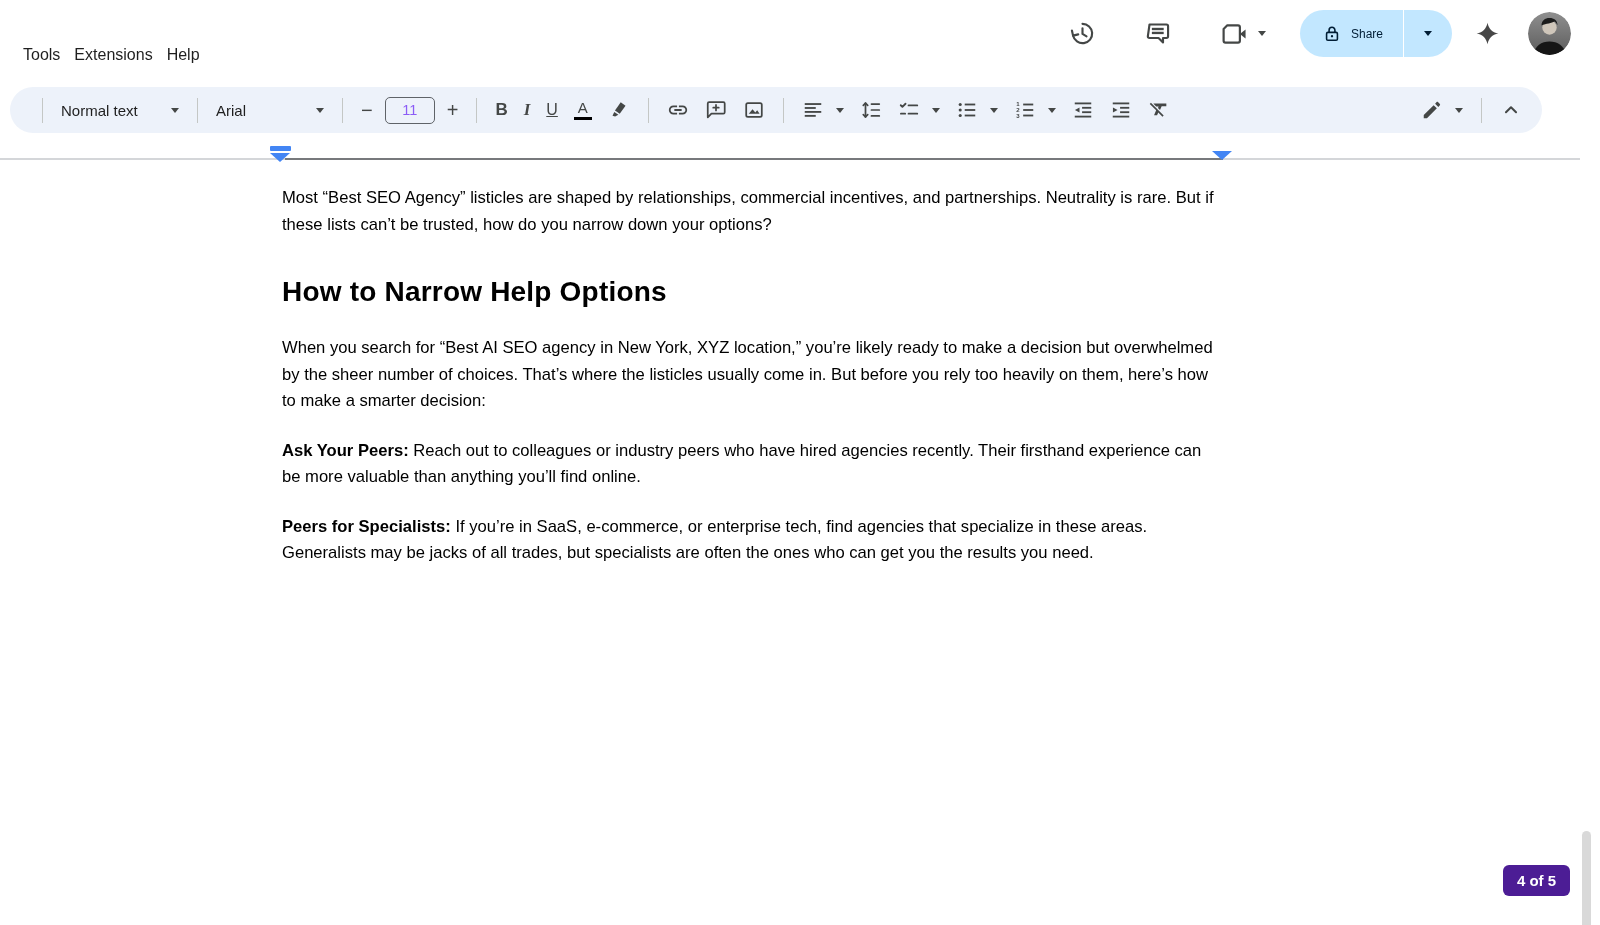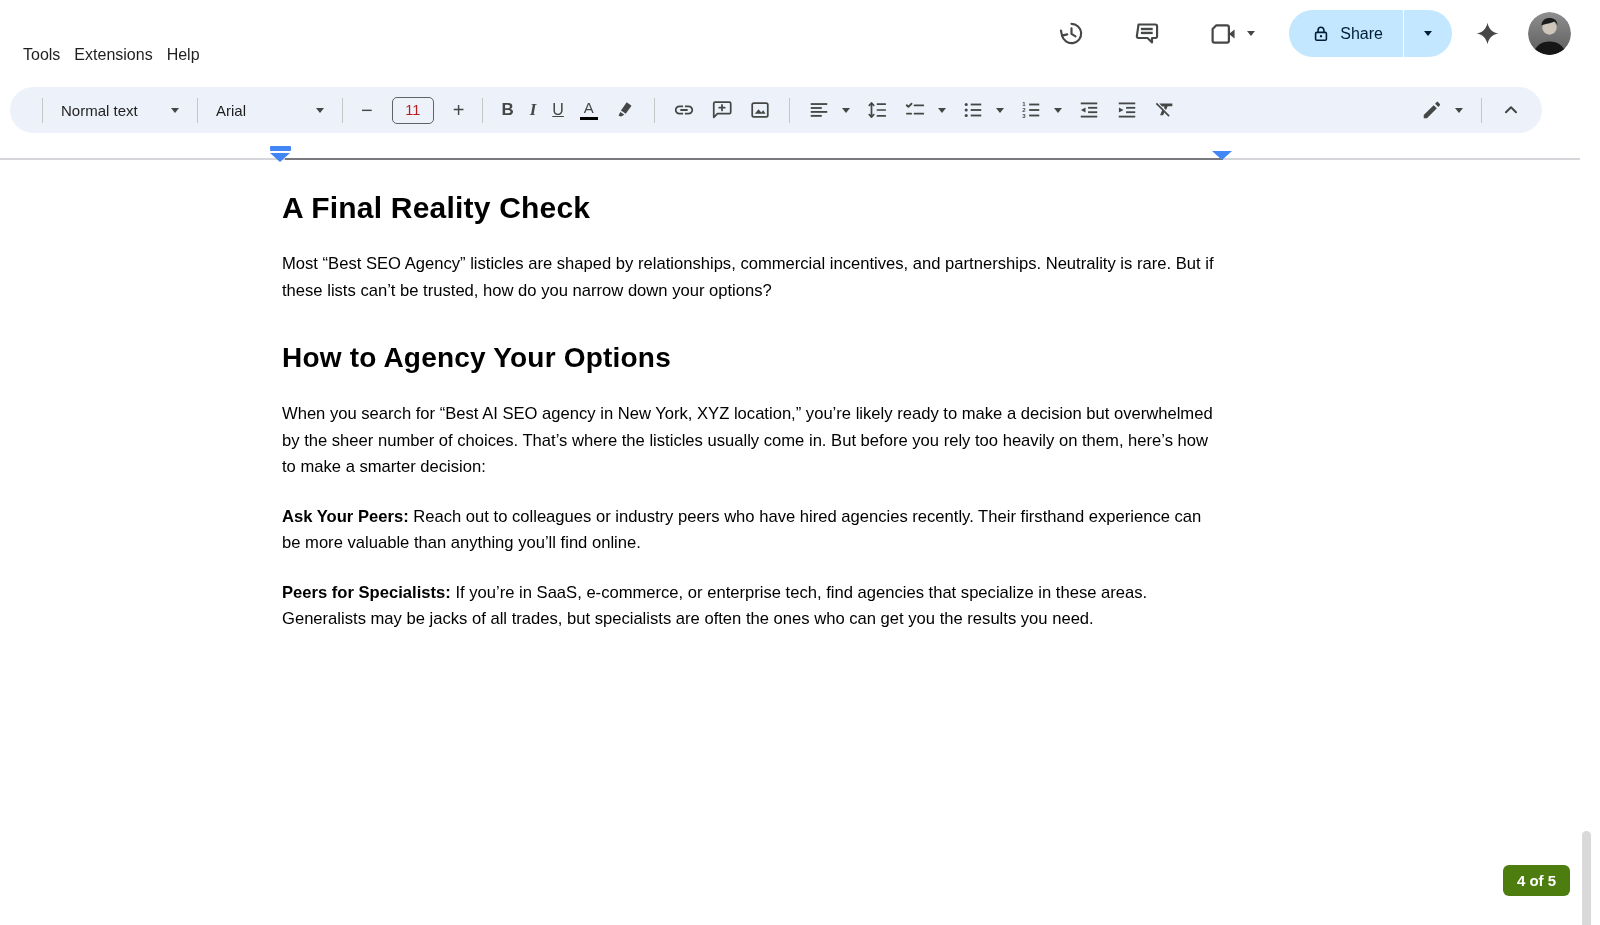--- a/index.html
+++ b/index.html
@@ -15,44 +15,44 @@
   
   .topcluster { position:absolute; top:10px; right:29px; height:47px; display:flex; align-items:center; }
   .icon-btn { background:none; border:none; cursor:pointer; display:flex; align-items:center; justify-content:center; }
   .ic-history { margin-right:48px; }
   .ic-comment { margin-right:48px; }
   .ic-video   { margin-right:34px; display:flex; align-items:center; }
   .sharewrap { display:flex; align-items:stretch; height:47px; border-radius:24px; overflow:hidden;
                background:#c2e7ff; margin-right:22px; }
   .share-main { display:flex; align-items:center; gap:9px; padding:0 20px 0 22px; border:none;
                 background:transparent; cursor:pointer; }
-  .share-label { font-size:16px; font-weight:500; color:#001d35; font-family:inherit; }
+  .share-label { font-size:12px; font-weight:500; color:#001d35; font-family:inherit; }
   .share-divider { width:1px; background:#ffffff; }
   .share-caret-btn { width:48px; display:flex; align-items:center; justify-content:center;
                      background:transparent; border:none; cursor:pointer; }
   .ic-sparkle { margin-right:27px; }
   .avatar-btn { width:43px; height:43px; border-radius:50%; overflow:hidden; padding:0; border:none; cursor:pointer; }
   .caret { width:0; height:0; border-left:4.5px solid transparent; border-right:4.5px solid transparent;
            border-top:5.5px solid #444746; display:inline-block; }
   .caret.blue { border-top-color:#001d35; }
   
   .toolbar { position:absolute; top:87px; left:10px; right:58px; height:46px;
              background:#edf2fa; border-radius:23px; display:flex; align-items:center;
              padding:0 12px 0 22px; }
   .tb-sep { width:1px; height:25px; background:#c4c7c5; margin:0 10px; flex:none; }
   .tbtn { background:none; border:none; cursor:pointer; height:34px; border-radius:4px;
           display:flex; align-items:center; justify-content:center; padding:0 5px; margin:0 3px;
           color:#444746; font-family:inherit; }
   .tb-label { font-size:15px; color:#1f1f1f;text-align:center; }
   .tbtn .caret { margin-left:12px; }
   .style-btn { width:128px; justify-content:space-between; }
   .font-btn { width:118px; justify-content:space-between; }
-  .szbox { width:42px; height:27px; border:1.5px solid #5f6368; border-radius:5px; background:transparent;
-           display:flex; align-items:center; justify-content:center; font-size:14.5px; color:#b91c1c;
-           margin:0 11px; font-family:inherit; }
+  .szbox { width:50px; height:27px; border:1.5px solid #5f6368; border-radius:5px; background:transparent;
+           display:flex; align-items:center; justify-content:center; font-size:14.5px; color:#8b5cf6;
+           margin:0 4px; font-family:inherit; }
   .glyph-b { font-size:17px; font-weight:700; }
   .glyph-i { font-size:17px; font-style:italic; font-family:"Liberation Serif",serif; font-weight:600; }
   .glyph-u { font-size:16px; text-decoration:underline; }
   .color-a { display:flex; flex-direction:column; align-items:center; line-height:1; }
   .color-a .a-txt { font-size:15px; }
   .color-a .a-bar { width:18px; height:3.5px; background:#000; margin-top:2px; }
   .tb-right { margin-left:auto; display:flex; align-items:center; }
   
   .ruler-line  { position:absolute; top:158px; left:0; width:1580px; height:2px; background:#d4d6d9; }
   .ruler-dark  { position:absolute; top:158px; left:285px; width:938px; height:2px; background:#77797c; }
@@ -67,21 +67,21 @@
   .doc { position:absolute; left:282px; top:160px; width:941px; color:#000; }
   .doc h1 { font-size:30px; line-height:37px; font-weight:700; margin-top:29px; letter-spacing:.2px; }
   .doc h2 { font-size:28px; line-height:35px; font-weight:700; margin-top:36px; letter-spacing:.2px; }
   .doc p  { font-size:16.6px; line-height:26.5px; }
   .p1 { margin-top:25px; }
   .p2 { margin-top:26px; }
   .tip { margin-top:23px; }
   .tip b { font-weight:700; }
   
   .page-indicator { position:absolute; left:1503px; top:865px; width:67px; height:31px;
-                    background:#4d7c0f; color:#fff; border-radius:6px; font-size:15px; font-weight:600;
+                    background:#4c1d95; color:#fff; border-radius:6px; font-size:15px; font-weight:600;
                     display:flex; align-items:center; justify-content:center; }
   .scroll-thumb { position:absolute; right:9px; top:831px; width:9px; height:94px;
                   background:#d9d9d9; border-radius:5px 5px 0 0; cursor:pointer; }
   svg { display:block; }
 </style>
 </head>
 <body>
 
 <nav class="menubar">
   <button class="menu-item">Tools</button>
@@ -365,23 +365,22 @@
 
 <div class="ruler-line"></div>
 <div class="ruler-dark"></div>
 <div class="ind-left">
   <div class="bar"></div>
   <div class="tri"></div>
 </div>
 <div class="ind-right"></div>
 
 <div class="doc">
-  <h1>A Final Reality Check</h1>
   <p class="p1">Most “Best SEO Agency” listicles are shaped by relationships, commercial incentives, and partnerships. Neutrality is rare. But if these lists can’t be trusted, how do you narrow down your options?</p>
-  <h2>How to Agency Your Options</h2>
+  <h2>How to Narrow Help Options</h2>
   <p class="p2">When you search for “Best AI SEO agency in New York, XYZ location,” you’re likely ready to make a decision but overwhelmed by the sheer number of choices. That’s where the listicles usually come in. But before you rely too heavily on them, here’s how to make a smarter decision:</p>
 
   <p class="tip"><b>Ask Your Peers:</b><span> Reach out to colleagues or industry peers who have hired agencies recently. Their firsthand experience can be more valuable than anything you’ll find online.</span></p>
   <p class="tip"><b>Peers for Specialists:</b><span> If you’re in SaaS, e-commerce, or enterprise tech, find agencies that specialize in these areas. Generalists may be jacks of all trades, but specialists are often the ones who can get you the results you need.</span></p>
 </div>
 
 <div class="page-indicator">4 of 5</div>
 <div class="scroll-thumb"></div>
 
 </body></html>

